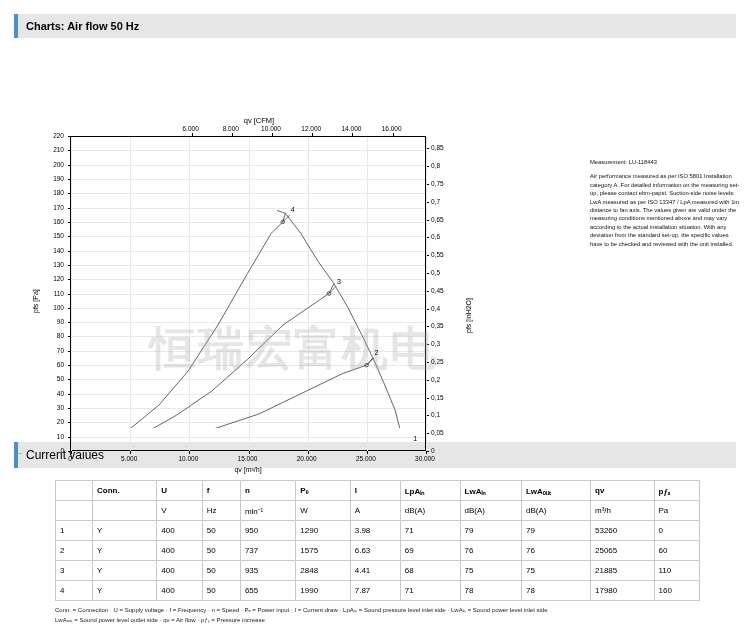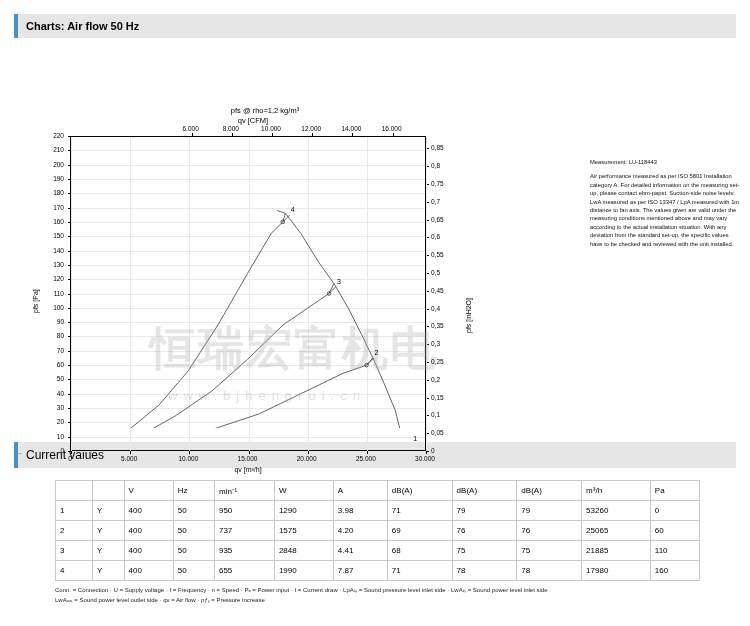--- a/index.html
+++ b/index.html
@@ -62,21 +62,21 @@
     height: 315px;
     border-left: 1px solid #000;
   }
   .chart-title {
     position: absolute;
     width: 300px;
     text-align: center;
     font-size: 7.5px;
   }
   #t1 { left: 115px; top: 58px; }
-  #t2 { left: 103px; top: 68px; }
+  #t2 { left: 109px; top: 68px; }
 
   .ytick {
     position: absolute;
     font-size: 6.5px;
     text-align: right;
     width: 26px;
   }
   .ytick-r {
     position: absolute;
     font-size: 6.5px;
@@ -227,21 +227,20 @@
 </style>
 </head>
 <body>
 
 <div class="section-header">
   <span>Charts: Air flow 50 Hz</span>
 </div>
 
 <div class="chart-wrap">
 
-  <div class="chart-title" id="t1">pfs @ rho=1,2 kg/m³</div>
   <div class="chart-title" id="t2">qv [CFM]</div>
 
   <div class="chart-box">
       <div class="gridline-h" style="top: 315px; width: 355px;"></div>
       <div class="tickmark-l" style="top: 315px;"></div>
       <div class="gridline-h" style="top: 300.682px; width: 355px;"></div>
       <div class="tickmark-l" style="top: 300.682px;"></div>
       <div class="gridline-h" style="top: 286.364px; width: 355px;"></div>
       <div class="tickmark-l" style="top: 286.364px;"></div>
       <div class="gridline-h" style="top: 272.045px; width: 355px;"></div>
@@ -339,21 +338,20 @@
       <line x1="328.9725" y1="245.5" x2="335.9725" y2="238.5" stroke="#333" stroke-width="0.7"></line>
       <circle cx="282.7633333333333" cy="173.9090909090909" r="1.8" fill="none" stroke="#333" stroke-width="0.8"></circle>
       <line x1="282.7633333333333" y1="173.9090909090909" x2="289.7633333333333" y2="166.9090909090909" stroke="#333" stroke-width="0.7"></line>
     </svg>
 
   <div class="axis-label-x" style="left:188px; top:418px;">qv [m³/h]</div>
   <div class="axis-label-y" style="left:32px; top:265px;">pfs [Pa]</div>
   <div class="axis-label-y" style="left:465px; top:285px;">pfs [inH2O]</div>
 
   <div class="watermark">恒瑞宏富机电</div>
-  <div class="watermark2">www.bjhengrui.cn</div>
 
   <div class="note">
     <div class="mid">Measurement: LU-118443</div>
     <div>Air performance measured as per ISO 5801 Installation category A. For detailed information on the measuring set-up, please contact ebm-papst. Suction-side noise levels: LwA measured as per ISO 13347 / LpA measured with 1m distance to fan axis. The values given are valid under the measuring conditions mentioned above and may vary according to the actual installation situation. With any deviation from the standard set-up, the specific values have to be checked and reviewed with the unit installed.</div>
   </div>
 
   <div class="small-dash">—</div>
 <div class="ytick" style="left: 38px; top: 399px;">0</div>
     <div class="ytick" style="left: 38px; top: 384.682px;">10</div>
     <div class="ytick" style="left: 38px; top: 370.364px;">20</div>
@@ -414,20 +412,34 @@
     <div class="curve-label" style="left: 290.763px; top: 157.909px;">4</div>
   </div>
 
 <div class="section-header plain">
   <span>Current values</span>
 </div>
 
 <div class="table-wrap">
   <table class="values">
     <thead>
+      <tr class="hdr" id="hdr-row">
+          <th class="idx"></th>
+          <th>Conn.</th>
+          <th>U</th>
+          <th>f</th>
+          <th>n</th>
+          <th>Pₑ</th>
+          <th>I</th>
+          <th>LpAᵢₙ</th>
+          <th>LwAᵢₙ</th>
+          <th>LwAₒᵤₜ</th>
+          <th>qv</th>
+          <th>pƒₛ</th>
+        </tr>
       <tr class="units" id="units-row">
           <td class="idx"></td>
           <td></td>
           <td>V</td>
           <td>Hz</td>
           <td>min⁻¹</td>
           <td>W</td>
           <td>A</td>
           <td>dB(A)</td>
           <td>dB(A)</td>
@@ -451,21 +463,21 @@
           <td>53260</td>
           <td>0</td>
         </tr>
         <tr>
           <td class="idx">2</td>
           <td>Y</td>
           <td>400</td>
           <td>50</td>
           <td>737</td>
           <td>1575</td>
-          <td>4.20</td>
+          <td>6.63</td>
           <td>69</td>
           <td>76</td>
           <td>76</td>
           <td>25065</td>
           <td>60</td>
         </tr>
         <tr>
           <td class="idx">3</td>
           <td>Y</td>
           <td>400</td>

